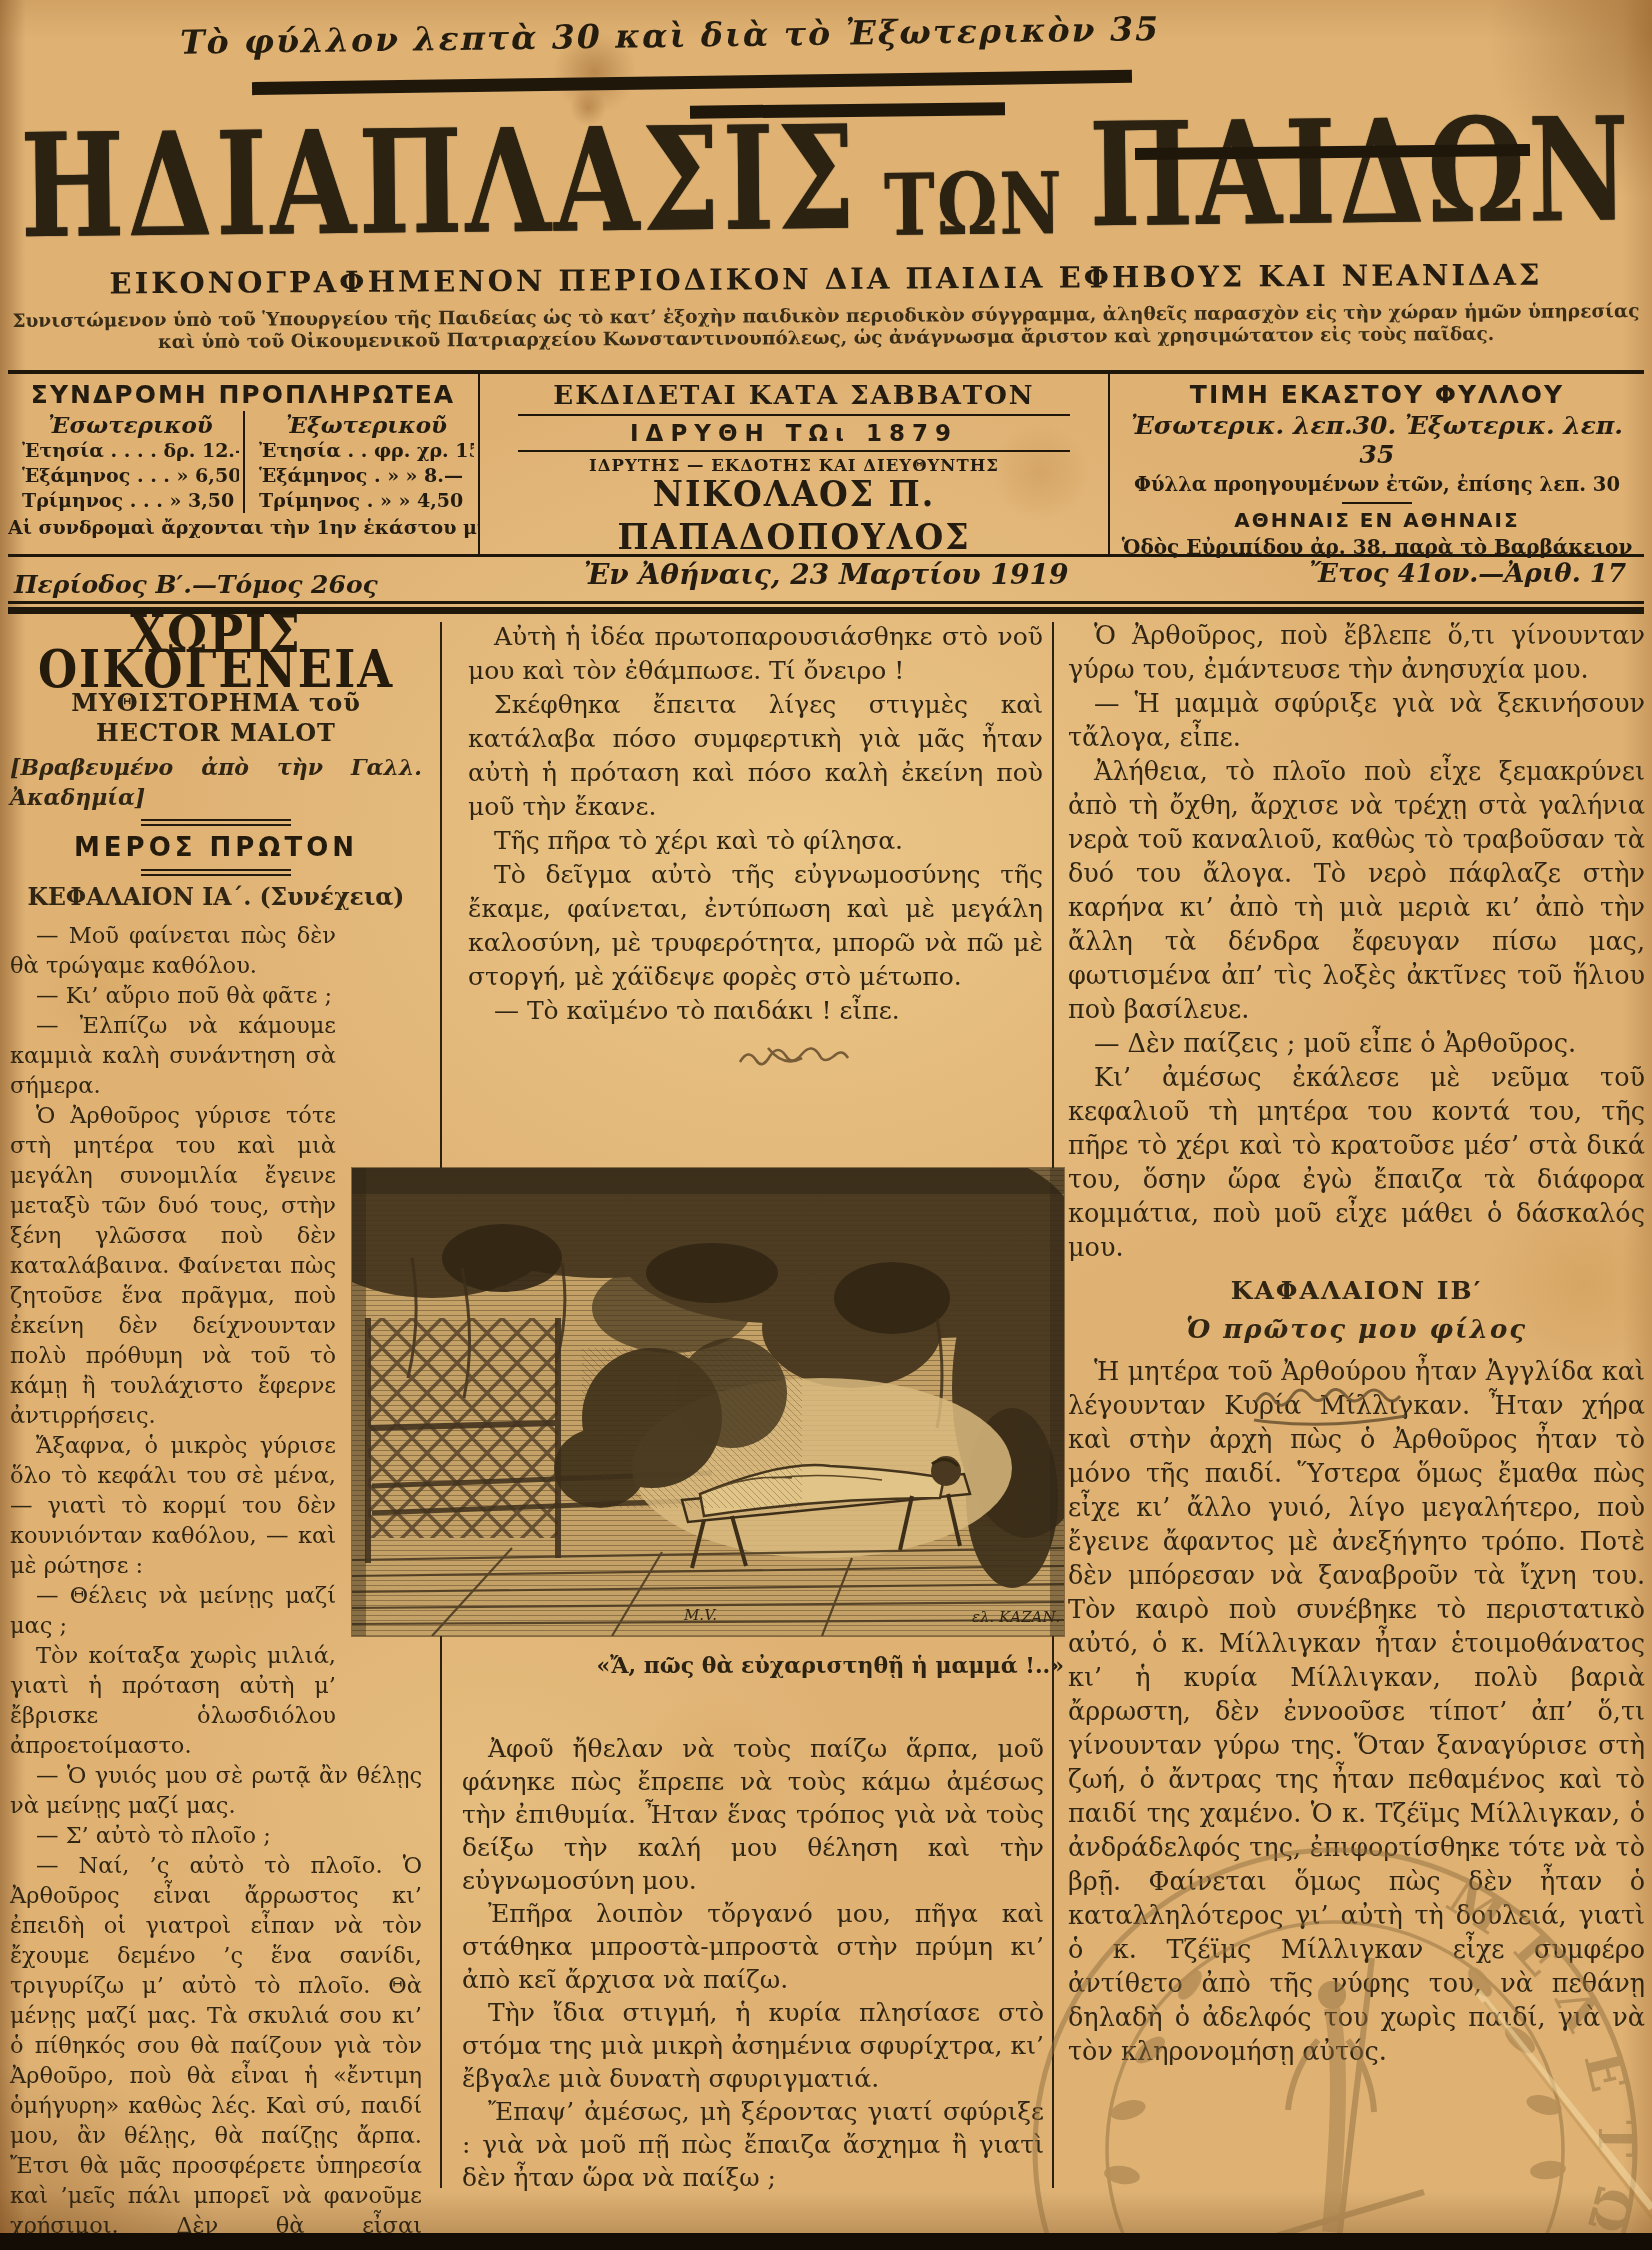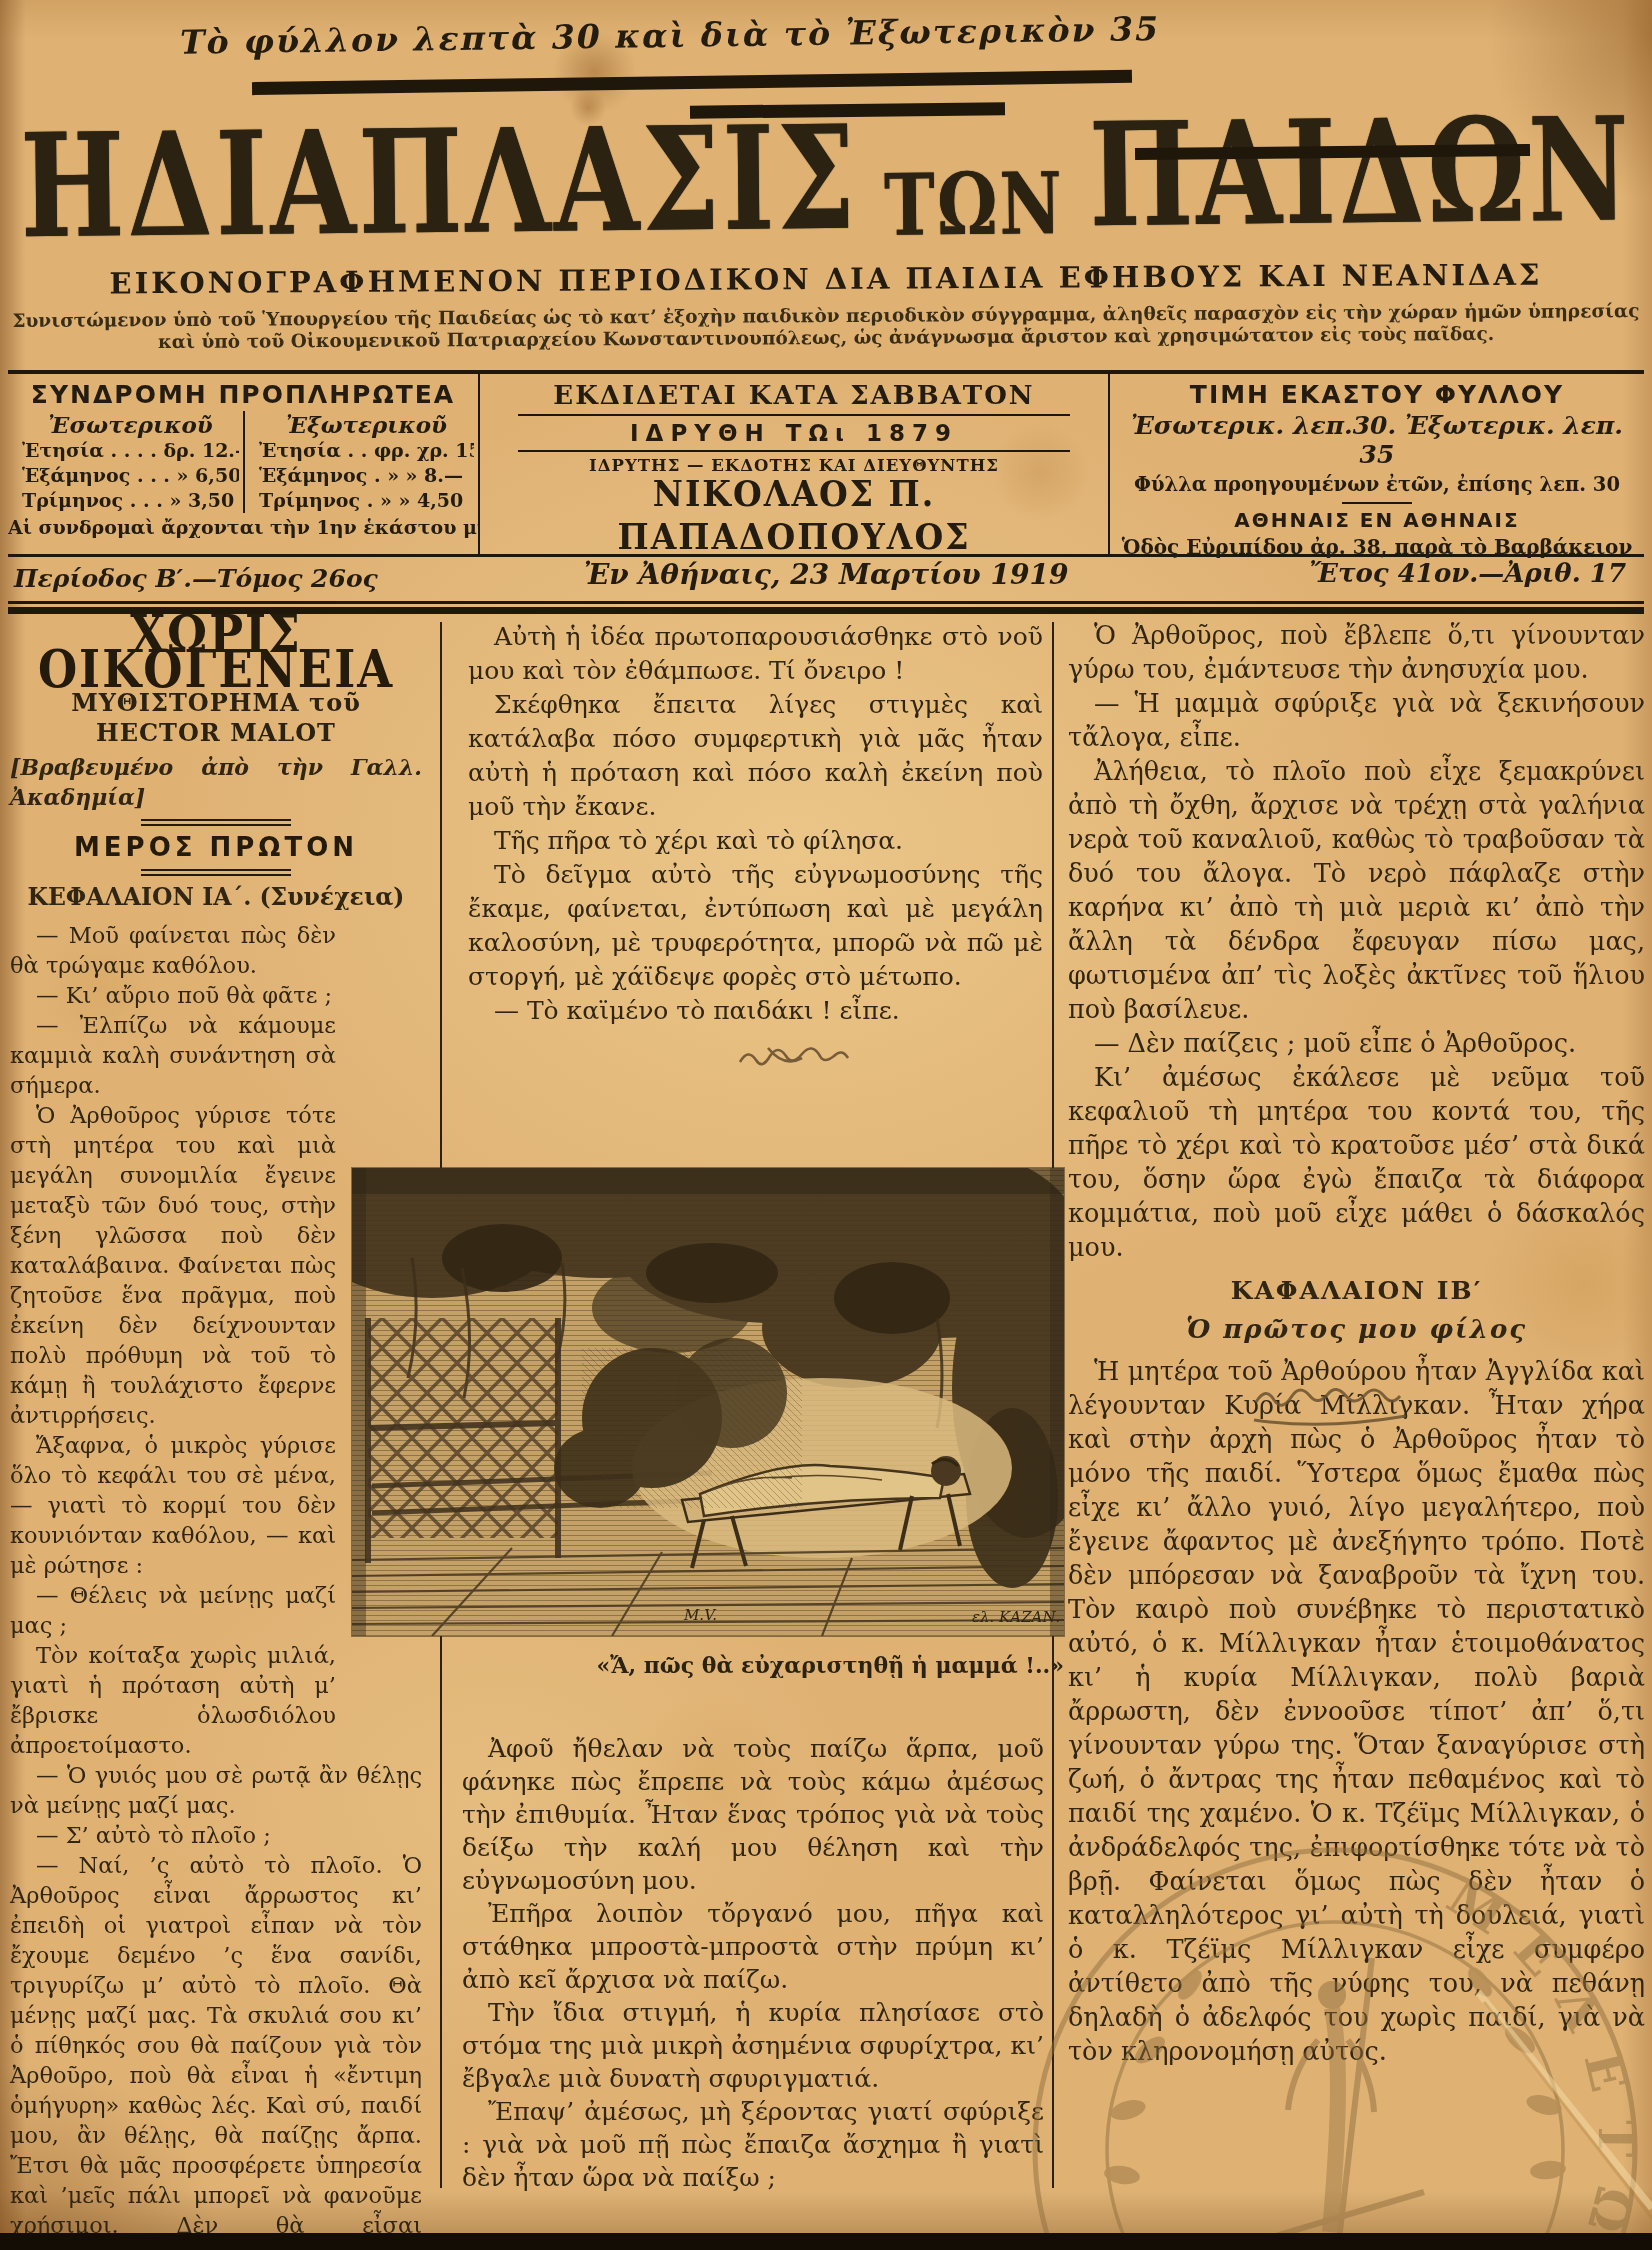--- a/index.html
+++ b/index.html
@@ -83,21 +83,21 @@
   .pub-l3{ font-weight:bold; font-size:16.5px; letter-spacing:1px; margin-top:3px;}
   .pub-l4{ font-weight:bold; font-size:33px; letter-spacing:2px; margin-top:1px; transform:scaleY(1.1);}
   .price-l1{ font-style:italic; font-weight:bold; font-size:25px; margin-top:2px;}
   .price-l2{ font-weight:bold; font-size:19.5px; margin-top:4px;}
   .price-hr{ height:2px; background:#20170b; width:70px; margin:6px auto 4px auto;}
   .price-office{ font-family:"DejaVu Sans", sans-serif; font-weight:bold; font-size:20px; letter-spacing:2px;}
   .price-addr{ font-weight:bold; font-size:20px; margin-top:3px;}
 
   
   .dateline{ top:558px; left:0; width:1652px; height:38px; font-style:italic; font-weight:bold; color:#241c10;}
-  .date-left{ position:absolute; left:14px; top:6px; font-size:25px;}
+  .date-left{ position:absolute; left:14px; top:12px; font-size:25px;}
   .date-center{ position:absolute; left:0; width:1652px; text-align:center; top:0; font-size:28px;}
   .date-right{ position:absolute; right:26px; top:0; font-size:26px;margin-left:16px;}
   .dbl-rule-a{ top:601px; left:8px; width:1636px; height:3px;}
   .dbl-rule-b{ top:607px; left:8px; width:1636px; height:7px;}
 
   
   .vdiv{ width:2px; background:#2a2112; top:622px; height:1566px;}
   .col{ text-align:justify;}
   .col p{ margin:0; text-indent:26px;}
   .c1{ left:10px; top:622px; width:412px; font-size:22.5px; line-height:30px;}

